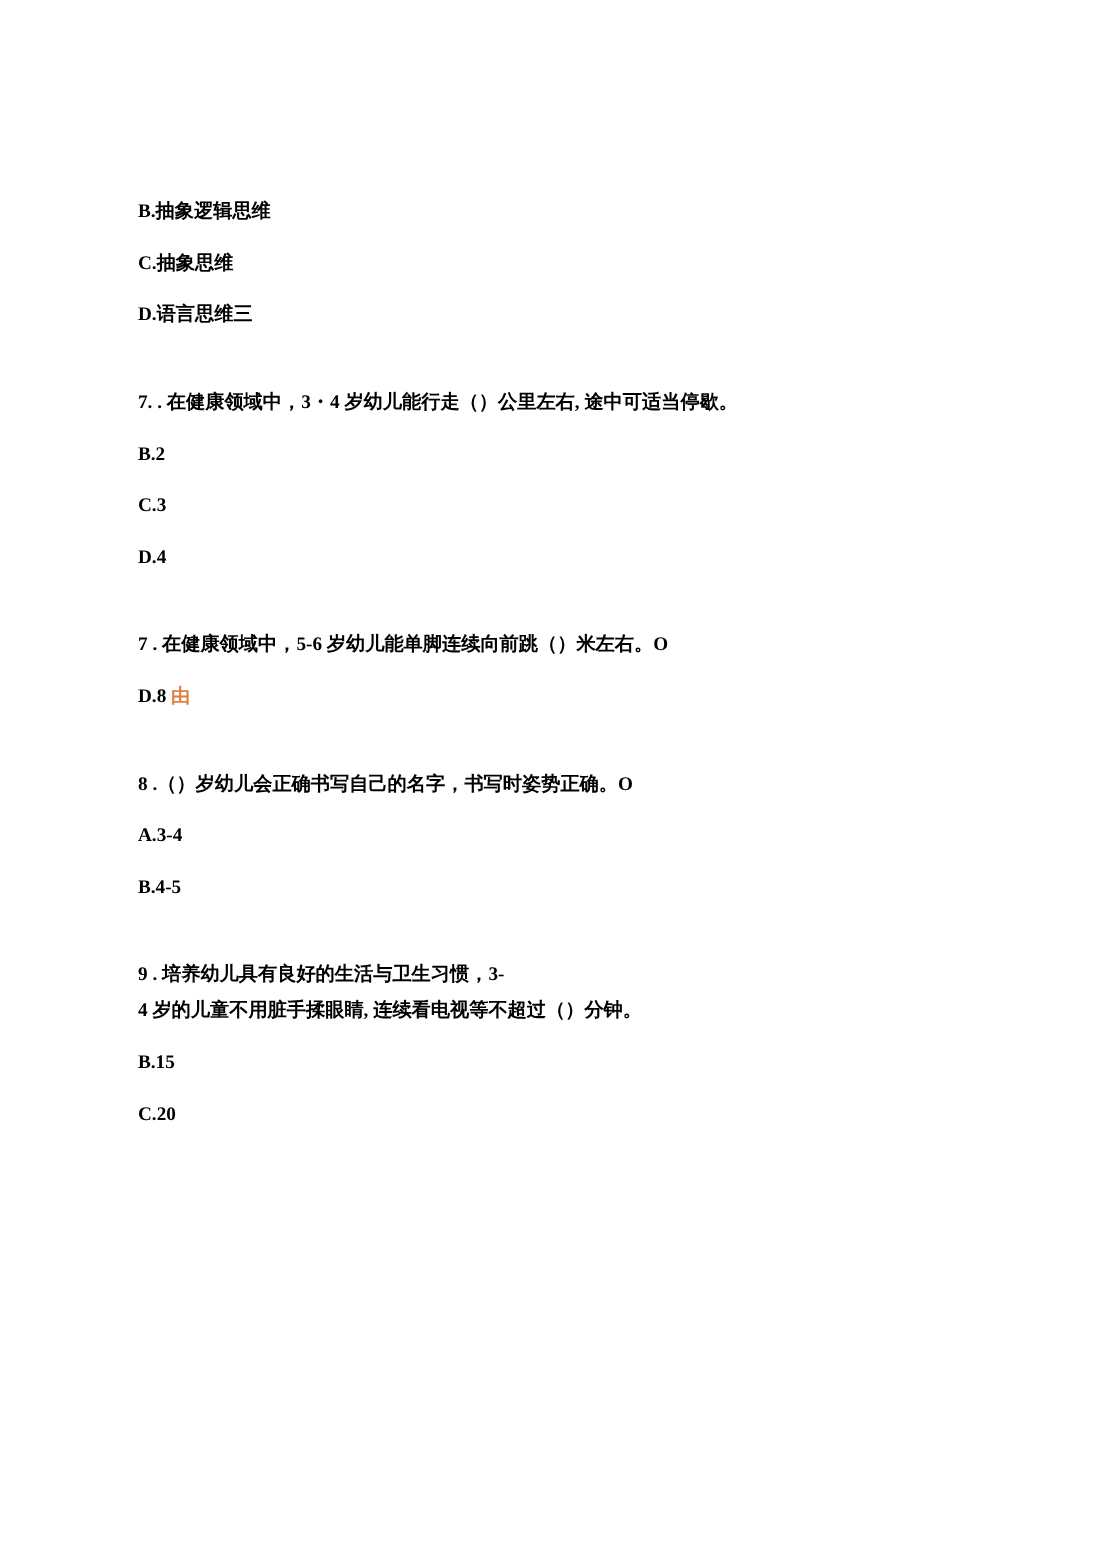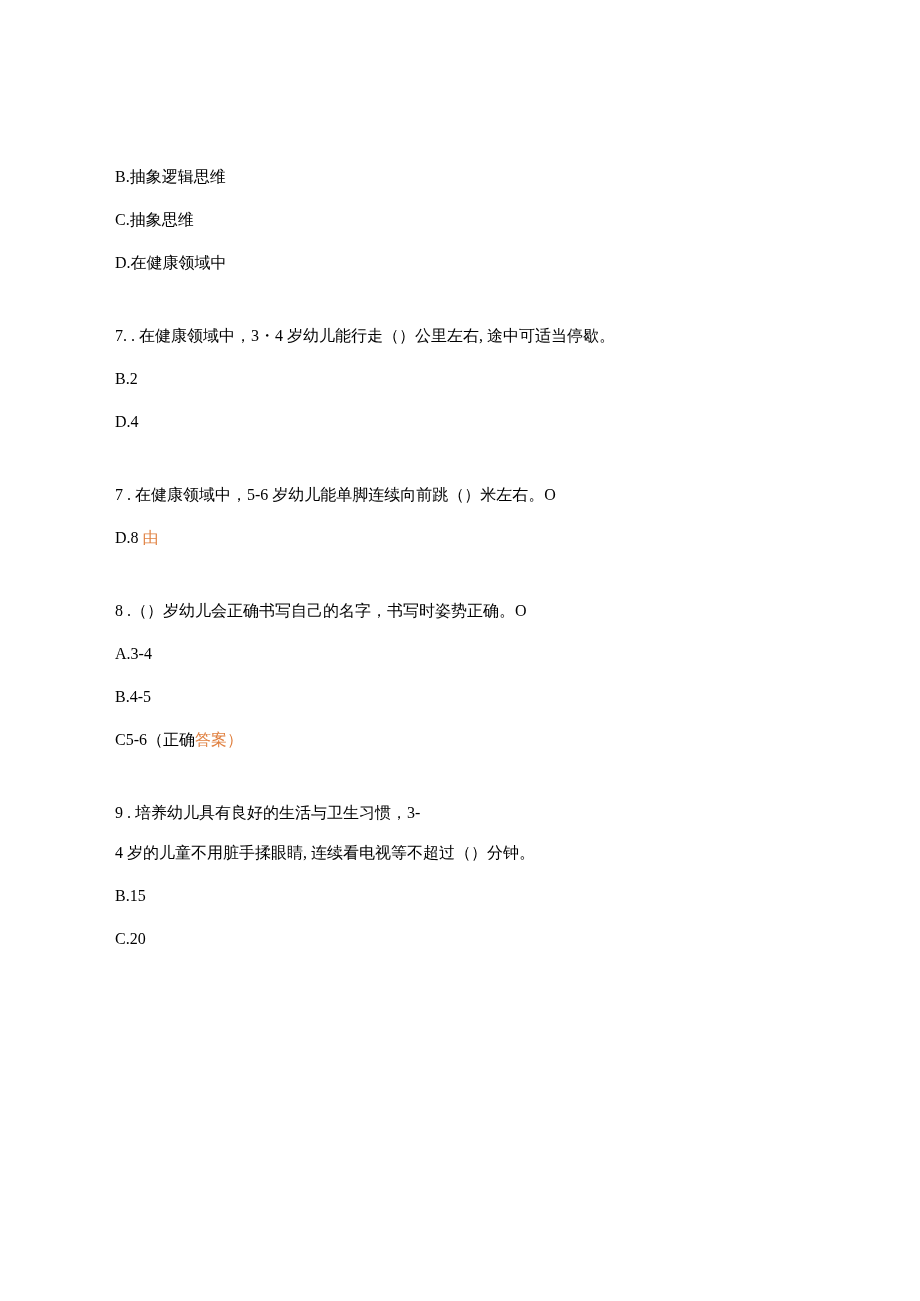--- a/index.html
+++ b/index.html
@@ -10,20 +10,21 @@
     font-size: 16px;
     color: #000000;
     width: 920px;
   }
   .page {
     padding: 165px 115px 60px 115px;
     line-height: 1.5;
   }
   .line {
     margin-bottom: 19px;
+    font-weight: bold;
   }
   .orange {
     color: #e08040;
   }
   .red-mark {
     color: #c04030;
     font-size: 14px;
   }
   .block {
     display: inline-block;
@@ -40,44 +41,42 @@
     width: 58px;
   }
 </style>
 </head>
 <body>
 
 <div class="page">
 
   <div class="line">B.抽象逻辑思维</div>
   <div class="line">C.抽象思维</div>
-  <div class="line">D.在健康领域中</div>
+  <div class="line">D.语言思维三</div>
 
   <div class="gap"></div>
 
   <div class="line">7. . 在健康领域中，3・4 岁幼儿能行走（）公里左右, 途中可适当停歇。</div>
   <div class="line">B.2</div>
+  <div class="line">C.3</div>
   <div class="line">D.4</div>
 
   <div class="gap"></div>
 
   <div class="line">7  . 在健康领域中，5-6 岁幼儿能单脚连续向前跳（）米左右。O</div>
   <div class="line">
     <span>D.8 </span><span class="orange">由</span>
   </div>
 
   <div class="gap"></div>
 
   <div class="line">8  .（）岁幼儿会正确书写自己的名字，书写时姿势正确。O</div>
   <div class="line">A.3-4</div>
   <div class="line">B.4-5</div>
-  <div class="line">
-    <span>C5-6（正确</span><span class="orange">答案）</span>
-  </div>
 
   <div class="gap"></div>
 
-  <div class="line" style="margin-bottom:16px;">9  . 培养幼儿具有良好的生活与卫生习惯，3-</div>
+  <div class="line" style="margin-bottom:6px;">9  . 培养幼儿具有良好的生活与卫生习惯，3-</div>
   <div class="line">4 岁的儿童不用脏手揉眼睛, 连续看电视等不超过（）分钟。</div>
   <div class="line">B.15</div>
   <div class="line">C.20</div>
 
 </div>
 
 </body></html>

